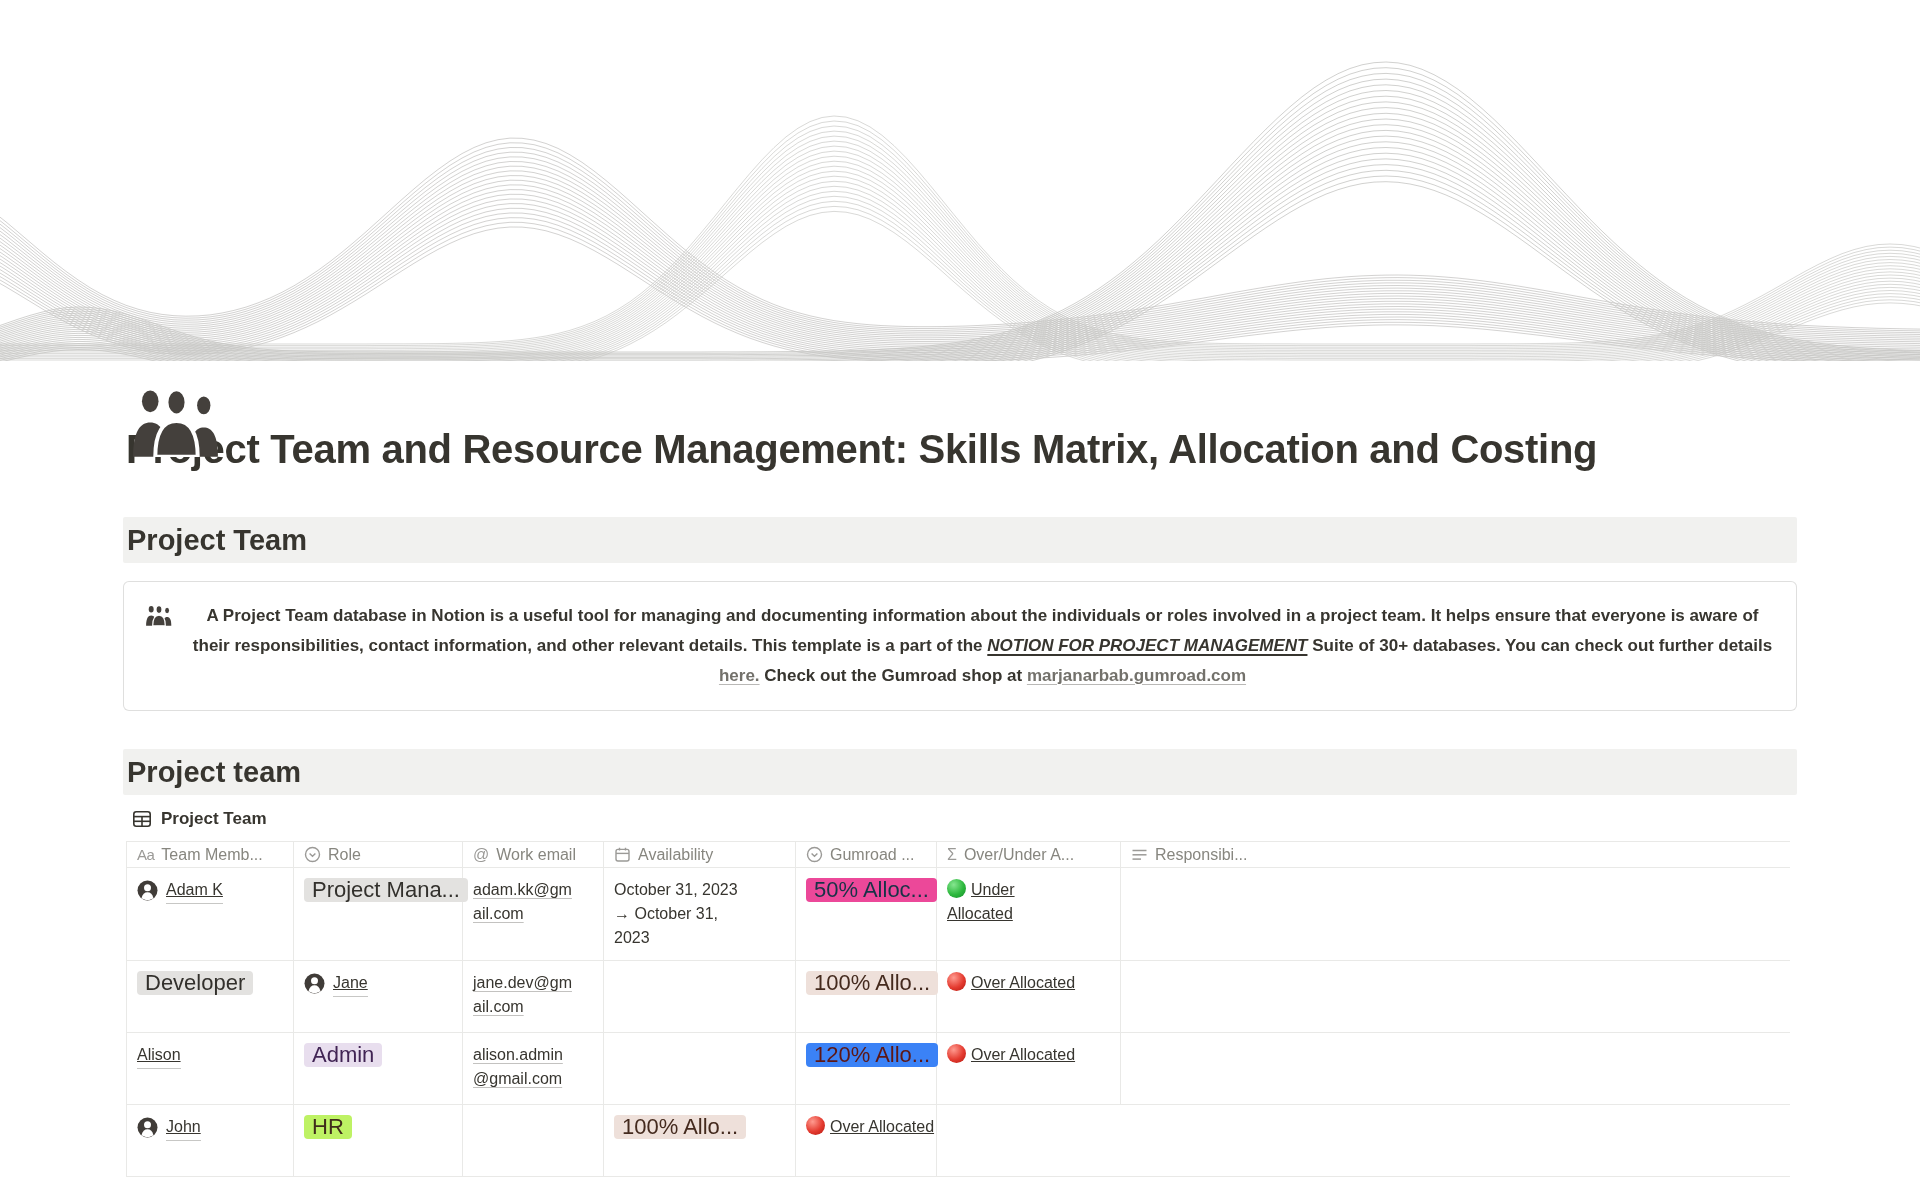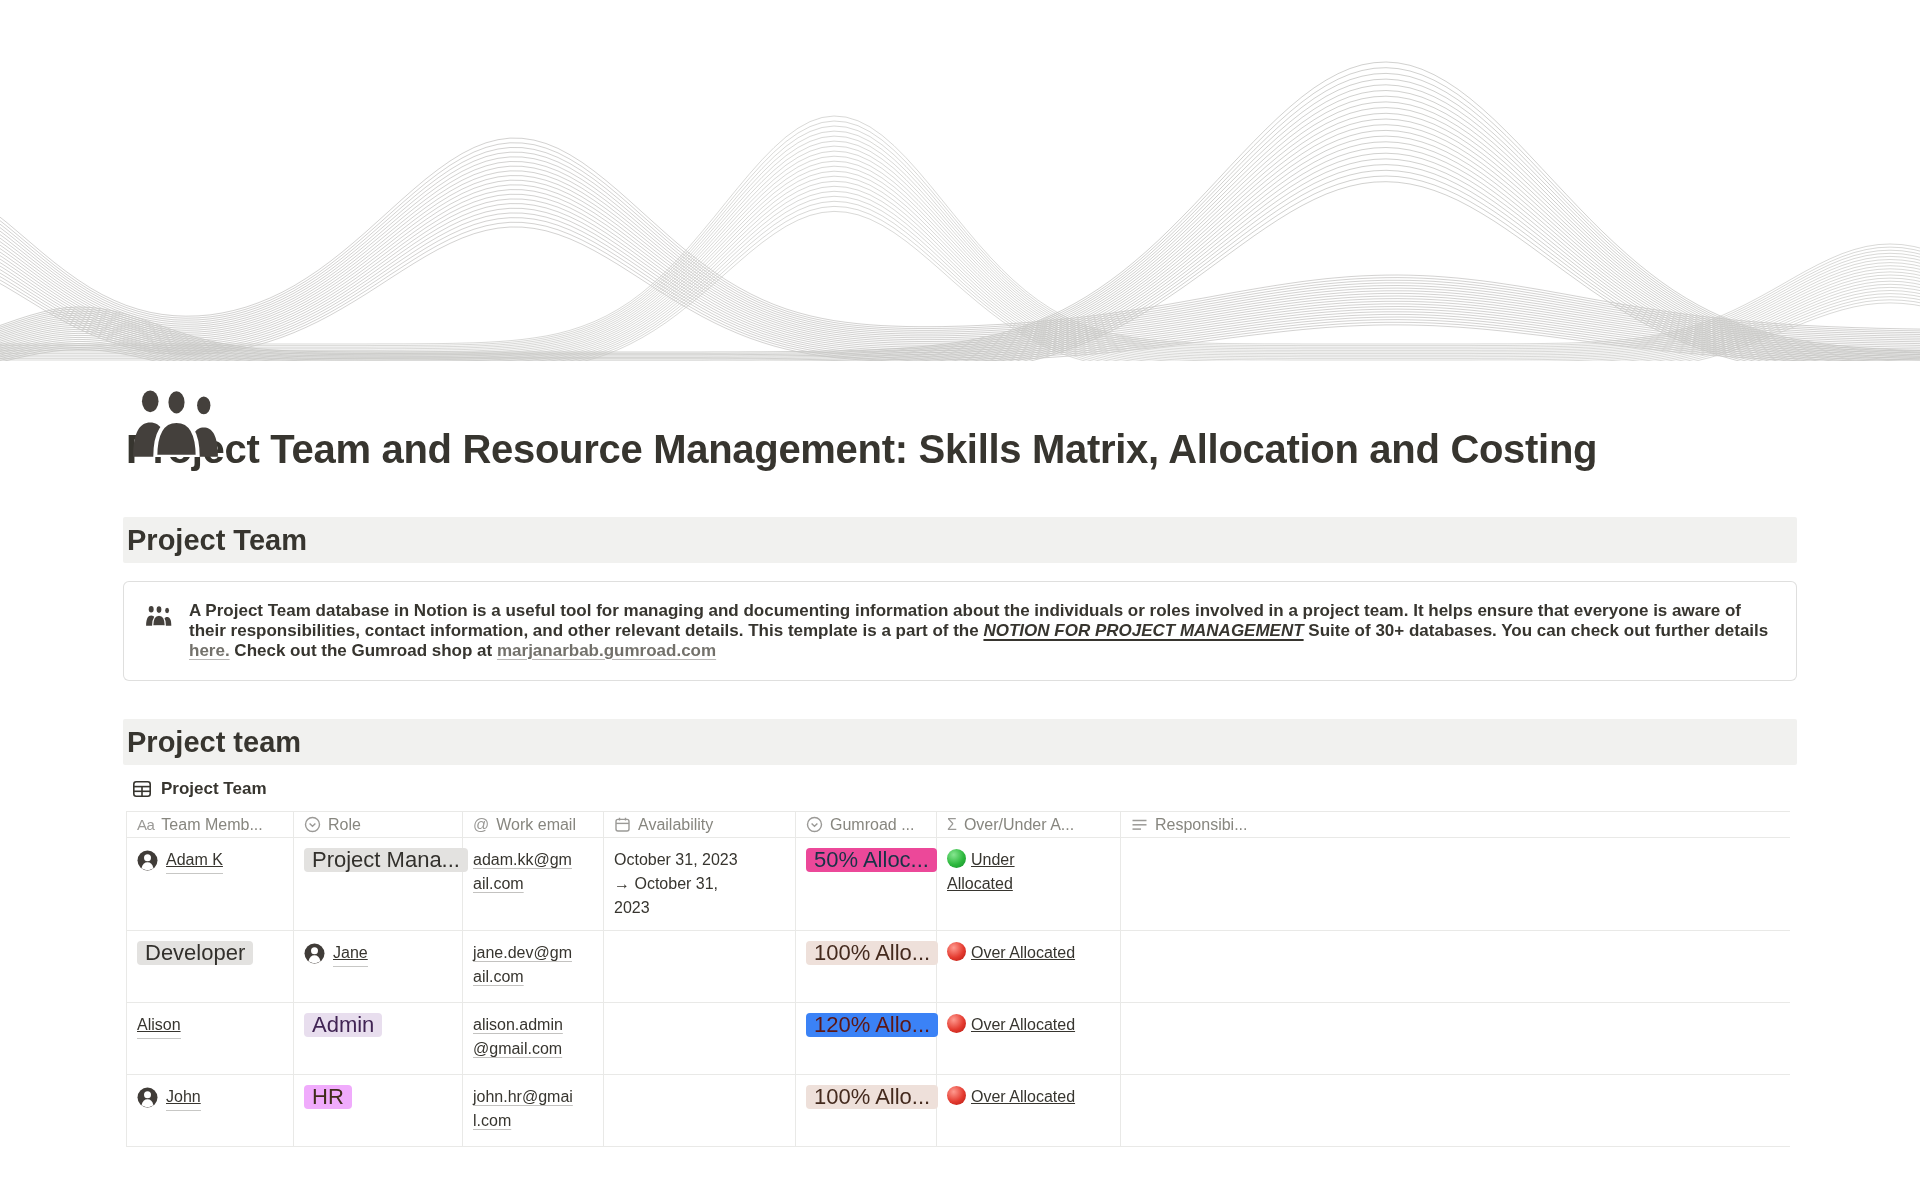--- a/index.html
+++ b/index.html
@@ -20,21 +20,21 @@
     font-weight:700; letter-spacing:-0.3px; color:#37352f; }
 
   .h2block { margin-top:44px; background:#f1f1ef; padding:6px 10px 6px 4px;
     font-size:29px; line-height:34px; font-weight:700; color:#37352f; border-radius:2px; }
   .h2block.second { margin-top:38px; }
 
   
   .callout { margin-top:18px; border:1px solid rgba(55,53,47,0.16); border-radius:6px;
     padding:19px 20px; display:flex; gap:15px; background:#fff; }
   .callout-icon { flex:0 0 30px; padding-top:3px; }
-  .callout-text { font-size:17px; line-height:20px; font-weight:600; color:#37352f; }
+  .callout-text { font-size:17px; line-height:30px; font-weight:600; color:#37352f;text-align:center; }
   .seg-link-bold { font-weight:700; font-style:italic; color:#37352f; cursor:pointer;
     text-decoration:underline; text-decoration-thickness:1.5px; text-underline-offset:3px; }
   .seg-link { color:#73716b; cursor:pointer; text-decoration:underline;
     text-decoration-color:rgba(55,53,47,0.35); text-underline-offset:3px; }
 
   
   .db-title { margin-top:10px; padding-left:9px; display:flex; align-items:center; gap:9px;
     height:27px; cursor:pointer; }
   .db-title-label { font-size:17px; font-weight:600; color:#37352f; }
 
@@ -302,22 +302,21 @@
           <div class="cell">
             <div class="name-wrap">
               <svg class="avatar" width="21" height="21" viewBox="0 0 21 21">
                 <circle cx="10.5" cy="10.5" r="10" fill="#403c38"></circle>
                 <circle cx="10.5" cy="7.8" r="3.5" fill="#fff"></circle>
                 <path d="M4.6,17.9 C5.4,14.2 7.6,12.3 10.5,12.3 C13.4,12.3 15.6,14.2 16.4,17.9 C14.8,19.3 12.8,20 10.5,20 C8.2,20 6.2,19.3 4.6,17.9 Z" fill="#fff"></path>
               </svg>
               <span class="member-name">John</span>
             </div>
           </div>
-          <div class="cell"><span class="tag" style="background:#f0abfc;color:#402c1b">HR</span></div>
-          <div class="cell"><a class="email-link">john.hr@gmail.com</a></div>
+          <div class="cell"><span class="tag" style="background:#bef264;color:#402c1b">HR</span></div>
           <div class="cell"><span class="avail-text"></span></div>
           <div class="cell"><span class="tag" style="background:#eee0da;color:#442a1e">100% Allo...</span></div>
           <div class="cell">
             <div class="status-wrap"><span class="status-dot red"></span><span>Over Allocated</span></div>
           </div>
           <div class="cell"><span></span></div>
         </div>
       </div>
   </div>
 

